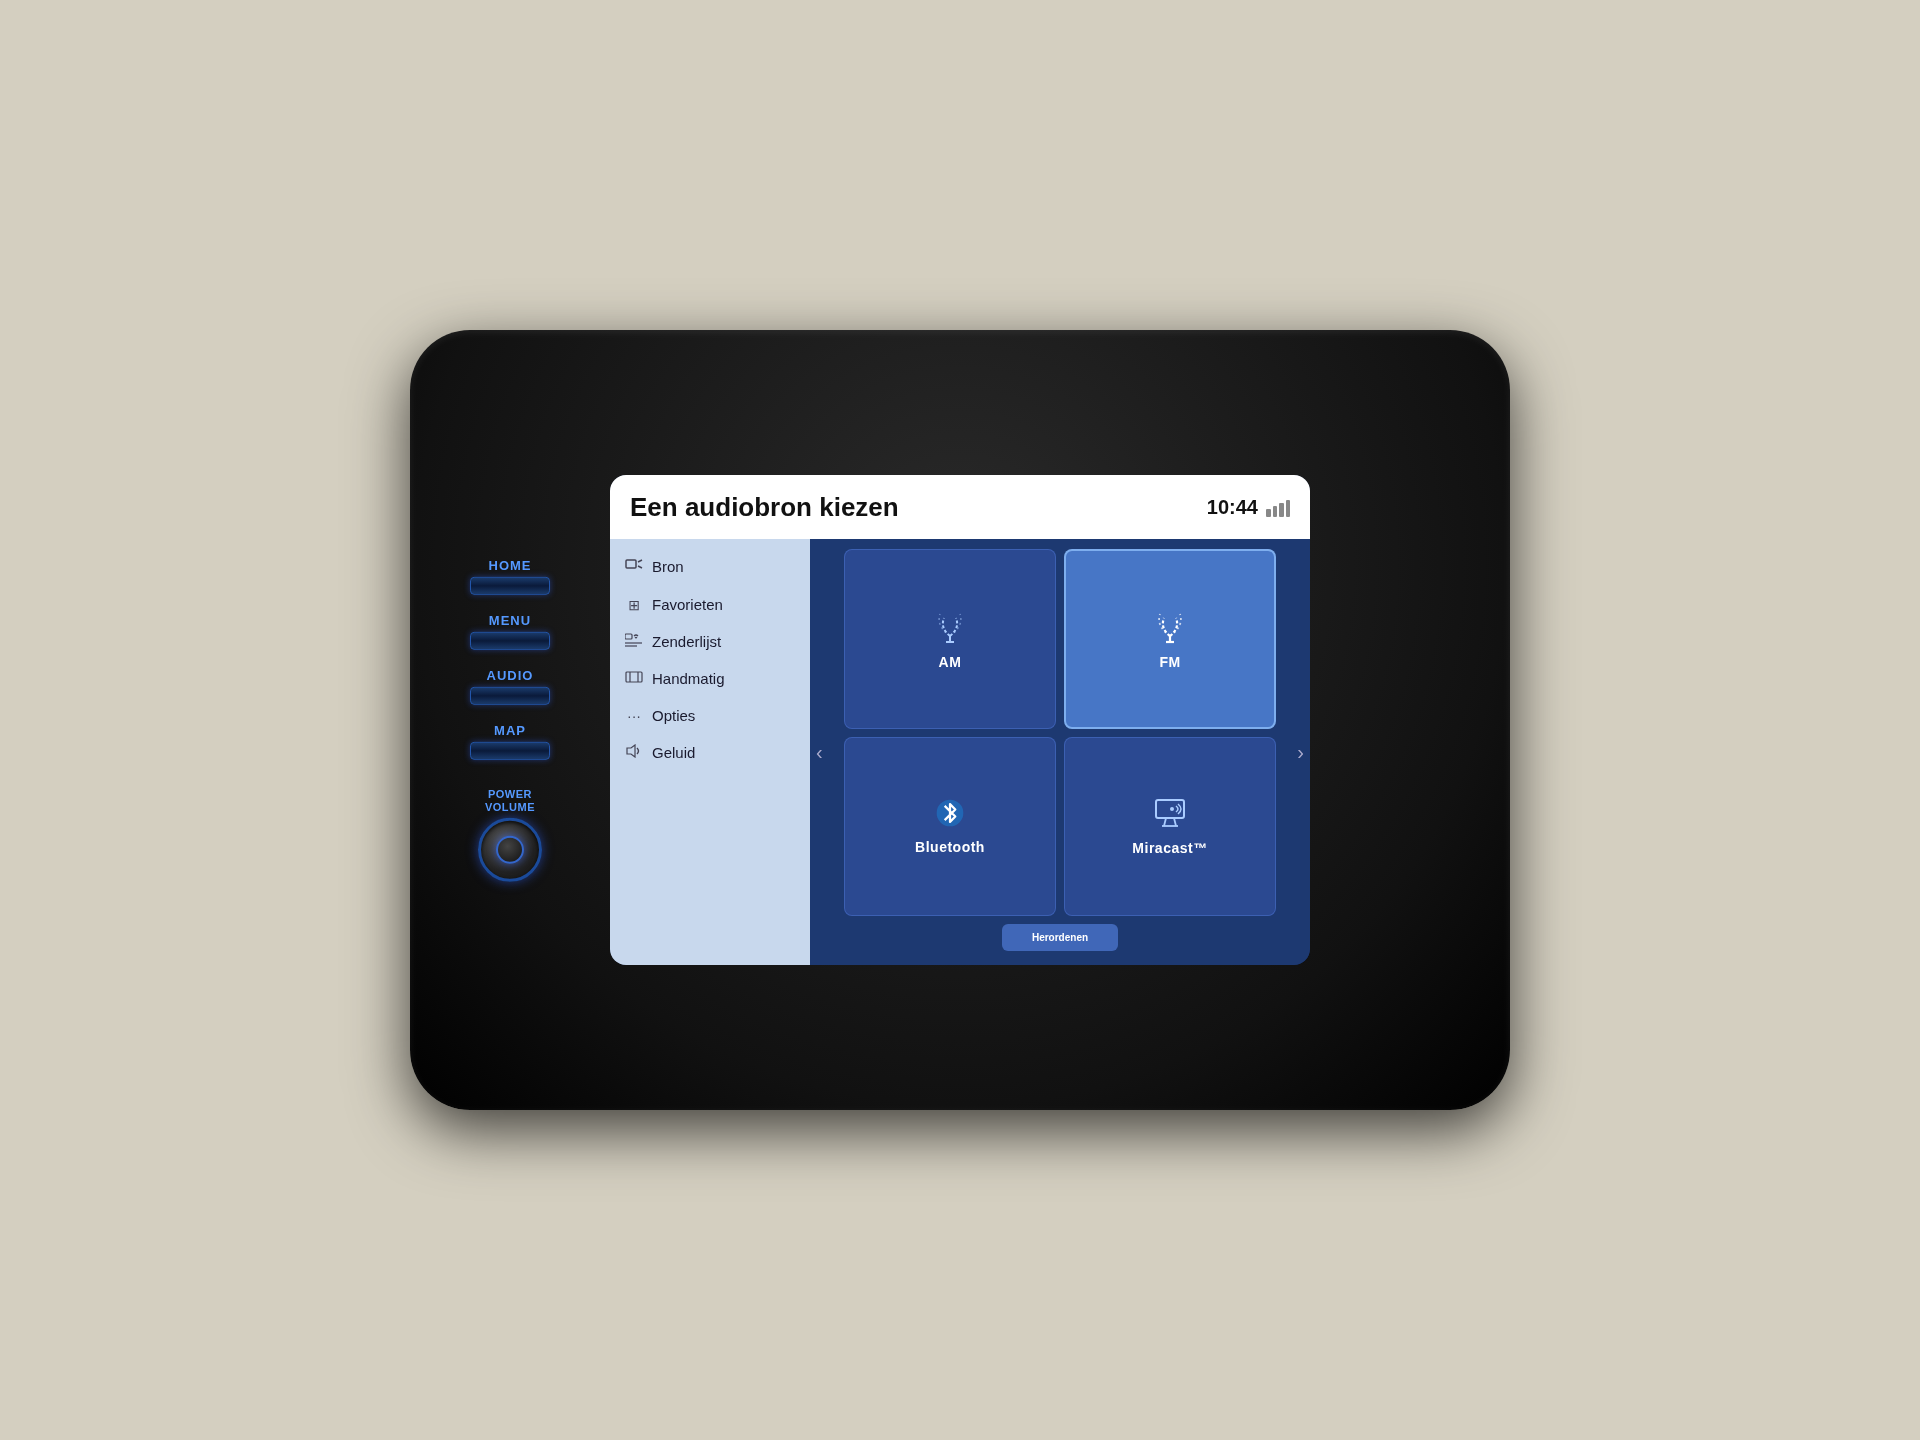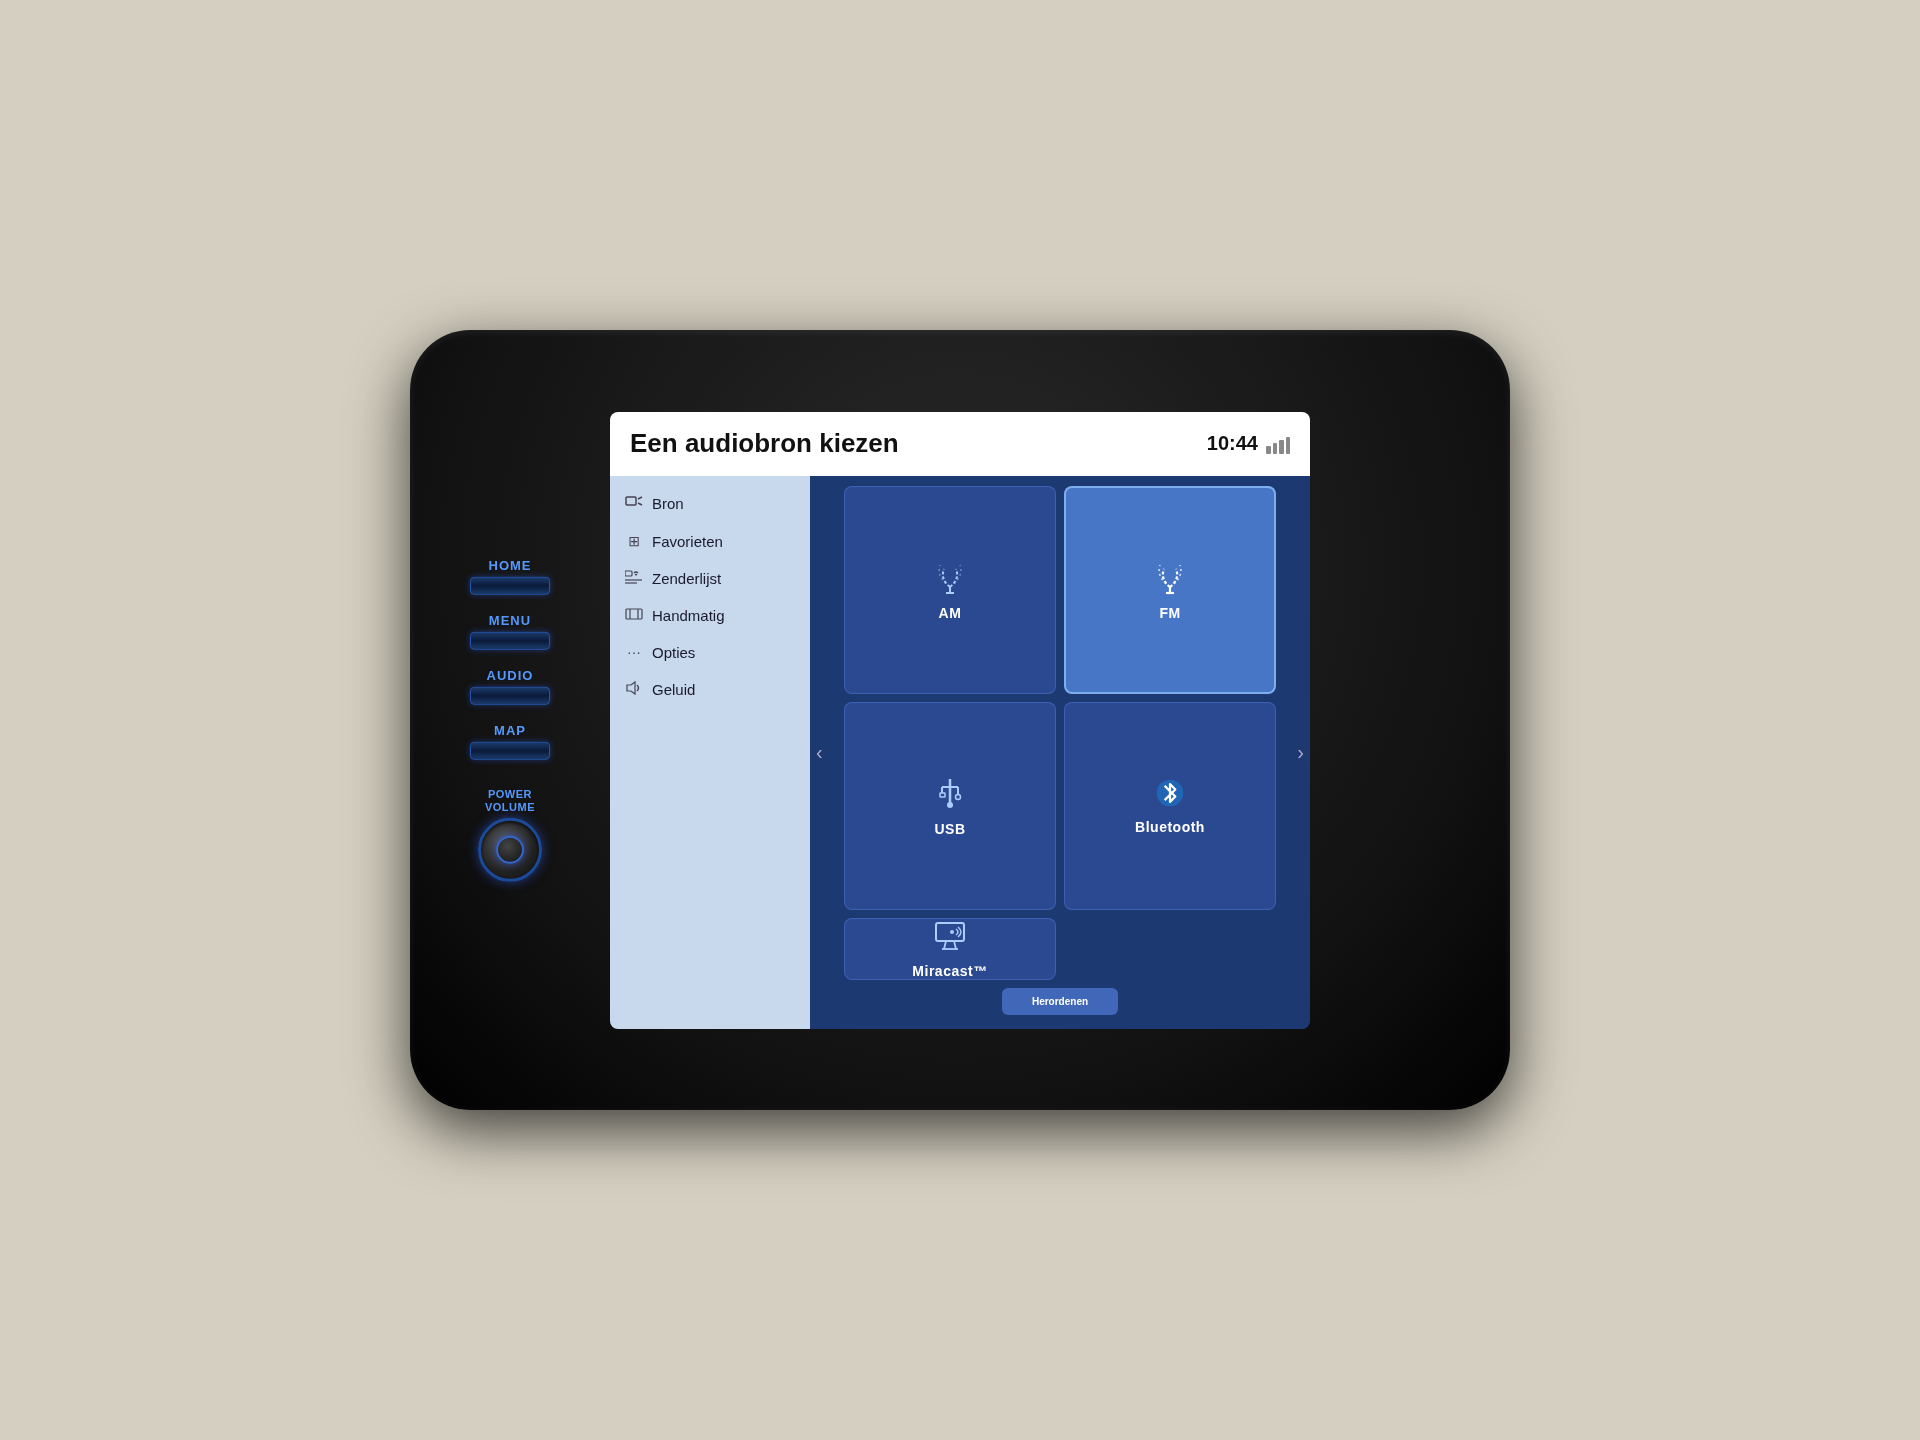--- a/index.html
+++ b/index.html
@@ -161,23 +161,23 @@
       border-radius: 50%;
       background: radial-gradient(circle at 40% 35%, #444, #1a1a1a 60%, #111);
       border: 3px solid #1a3a7a;
       box-shadow: 0 0 10px rgba(30, 80, 200, 0.4), inset 0 2px 4px rgba(0,0,0,0.8);
       cursor: pointer;
     }
 
     
     .screen-container {
       width: 700px;
-      height: 617px;
+      height: 490px;
       background: #000;
-      border-radius: 8px;
+      border-radius: 16px;
       overflow: hidden;
       position: relative;
       box-shadow: inset 0 0 20px rgba(0,0,0,0.8);
     }
 
     .screen {
       width: 100%;
       height: 100%;
       background: #1a2a4a;
       display: flex;
@@ -476,34 +476,20 @@
                   <path d="M20 28 Q6 18 10 6" fill="none" stroke="#fff" stroke-width="1.8" stroke-dasharray="2,3" opacity="0.7"></path>
                   <path d="M20 28 Q34 18 30 6" fill="none" stroke="#fff" stroke-width="1.8" stroke-dasharray="2,3" opacity="0.7"></path>
                   <line x1="20" y1="28" x2="20" y2="34" stroke="#fff" stroke-width="2.2"></line>
                   <line x1="16" y1="34" x2="24" y2="34" stroke="#fff" stroke-width="2.2"></line>
                 </svg>
               </div>
               <span class="source-tile-label">FM</span>
             </div>
 
 
-            <div class="source-tile">
-              <div>
-                <svg width="36" height="36" viewBox="0 0 36 36">
-                  <line x1="18" y1="4" x2="18" y2="28" stroke="#aaccff" stroke-width="2.5"></line>
-                  <line x1="10" y1="12" x2="26" y2="12" stroke="#aaccff" stroke-width="2"></line>
-                  <line x1="10" y1="12" x2="10" y2="18" stroke="#aaccff" stroke-width="2"></line>
-                  <line x1="26" y1="12" x2="26" y2="20" stroke="#aaccff" stroke-width="2"></line>
-                  <rect x="8" y="18" width="5" height="4" rx="0.5" fill="none" stroke="#aaccff" stroke-width="1.5"></rect>
-                  <circle cx="26" cy="22" r="2.5" fill="none" stroke="#aaccff" stroke-width="1.5"></circle>
-                  <circle cx="18" cy="30" r="3" fill="#aaccff"></circle>
-                </svg>
-              </div>
-              <span class="source-tile-label">USB</span>
-            </div>
 
             <div class="source-tile">
               <div>
                 <svg class="bt-icon" viewBox="0 0 32 36">
                   <circle cx="16" cy="18" r="15" fill="#1a7acc" opacity="0.6"></circle>
                   <path d="M10 10 L22 22 L16 28 L16 8 L22 14 L10 26" fill="none" stroke="white" stroke-width="2.5" stroke-linejoin="round"></path>
                 </svg>
               </div>
               <span class="source-tile-label">Bluetooth</span>
             </div>

